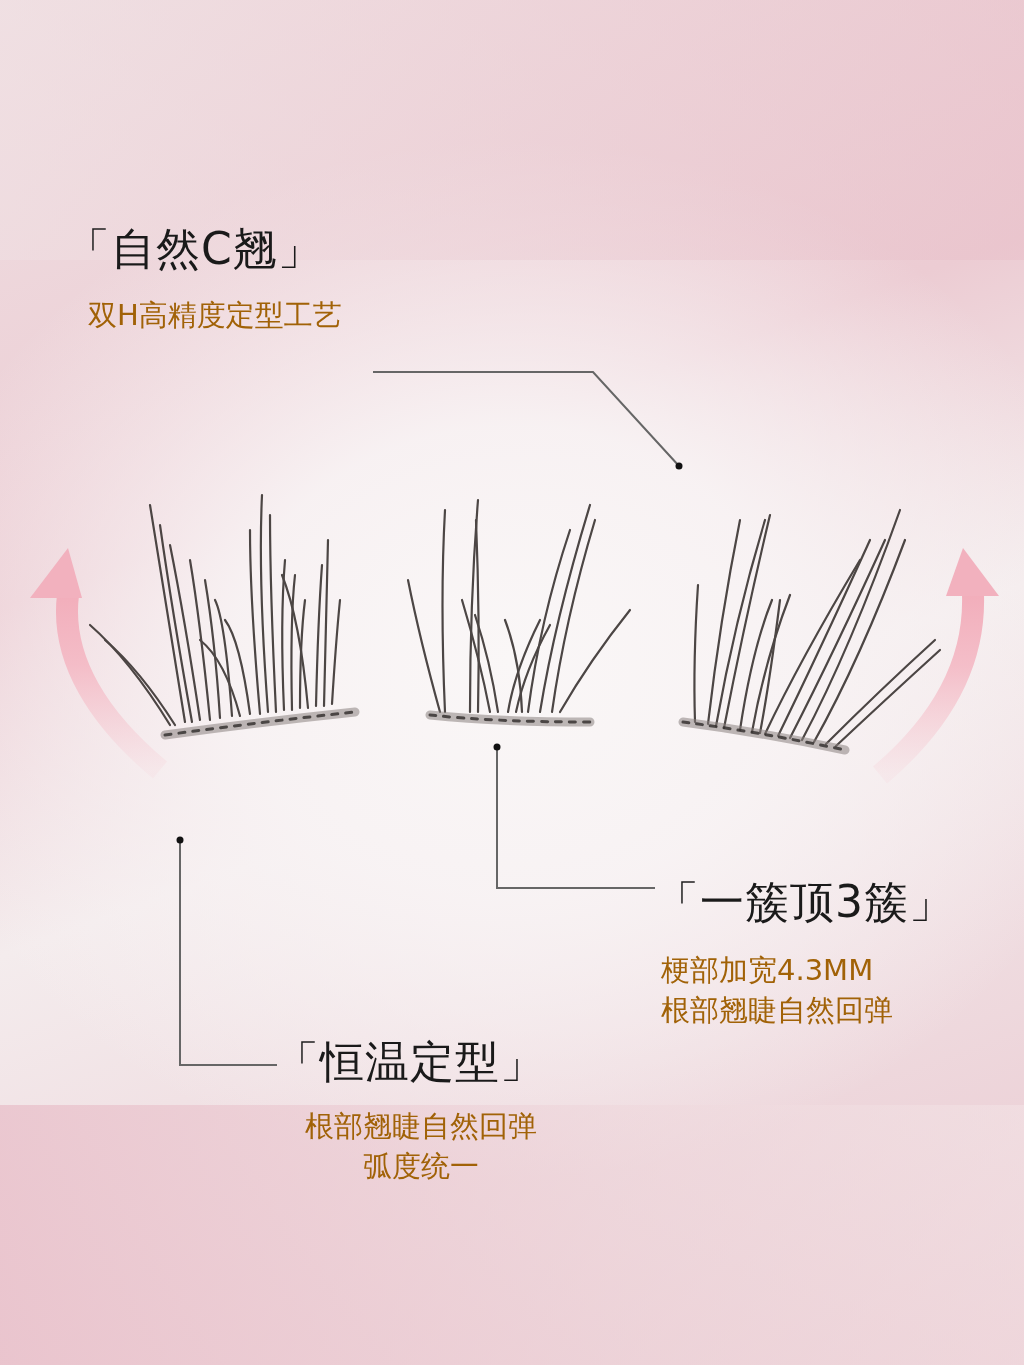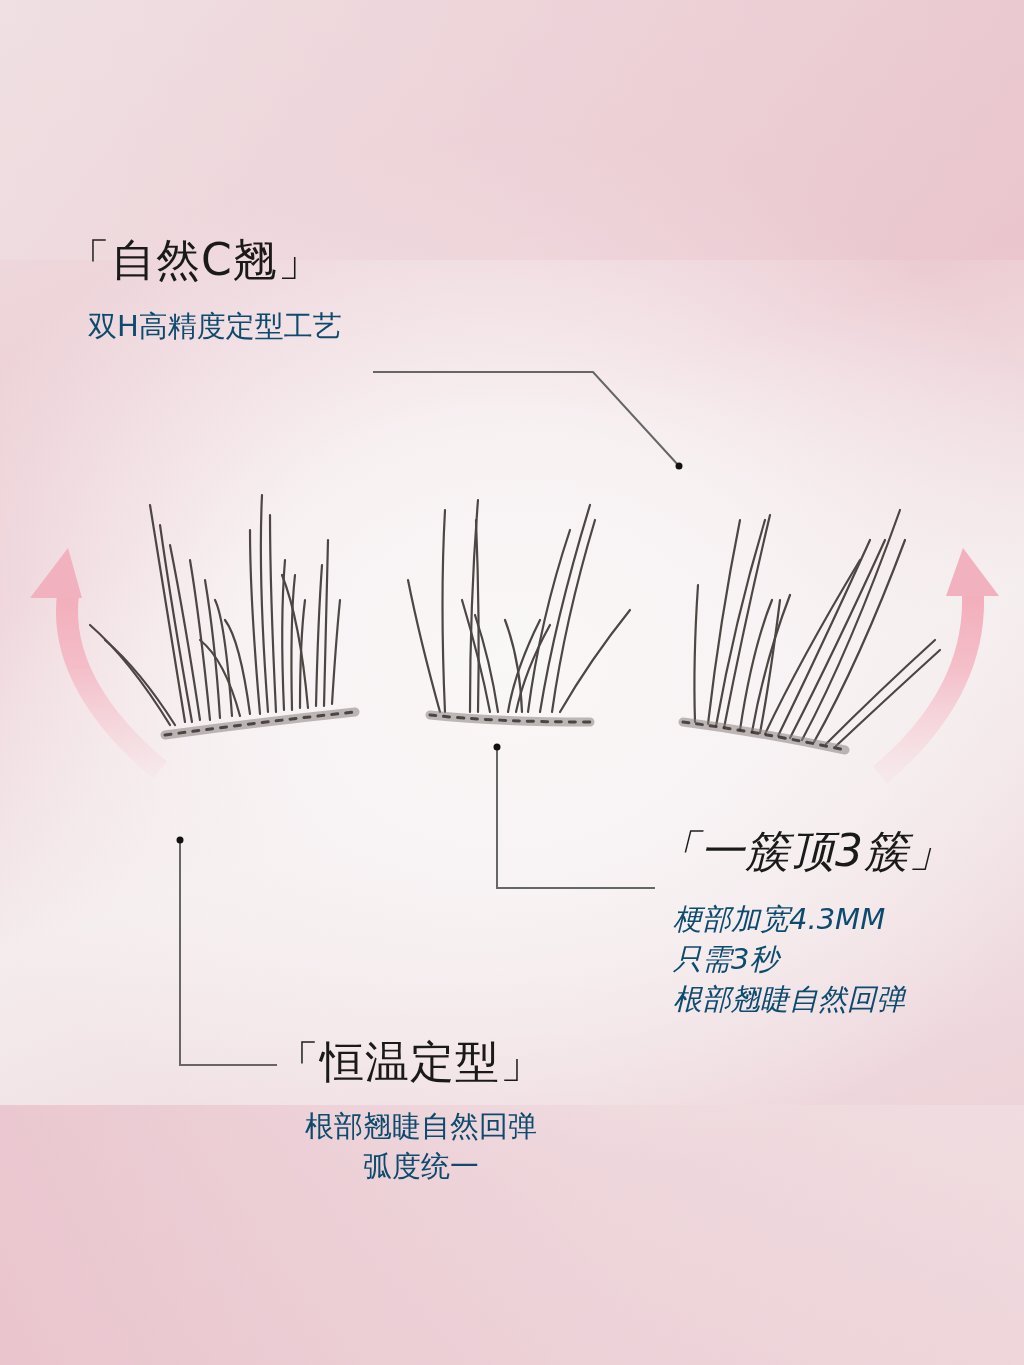--- a/index.html
+++ b/index.html
@@ -20,21 +20,21 @@
       position: absolute; left: 0; bottom: 0; width: 1024px; height: 260px;
       background: linear-gradient(80deg, rgba(233,193,203,0.85) 0%, rgba(238,214,219,0.6) 60%, rgba(244,230,232,0.5) 100%);
       pointer-events: none;
     }
     .block { position: absolute; }
     .title {
       font-size: 44px; line-height: 1; letter-spacing: 1px; font-weight: 400;
       white-space: nowrap;
     }
     .desc {
-      font-size: 29px; line-height: 40px; white-space: nowrap; color: #0c4a6e;
+      font-size: 29px; line-height: 40px; white-space: nowrap; color: #a16207;
     }
     svg.overlay { position: absolute; left: 0; top: 0; }
   </style>
 </head>
 <body>
 
 <div class="bg-glow-top"></div>
 <div class="bg-glow-bottom"></div>
 
 <svg class="overlay" width="1024" height="1365" viewBox="0 0 1024 1365">
@@ -136,32 +136,31 @@
   <g>
     <polyline points="497,747 497,888 655,888" fill="none" stroke="#666" stroke-width="2"></polyline>
     <circle cx="497" cy="747" r="3.5" fill="#111"></circle>
   </g>
   <g>
     <polyline points="180,840 180,1065 277,1065" fill="none" stroke="#666" stroke-width="2"></polyline>
     <circle cx="180" cy="840" r="3.5" fill="#111"></circle>
   </g>
 </svg>
 
-<div class="block" style="left:66px; top:238px;">
+<div class="block" style="left:66px; top:227px;">
   <div class="title">「自然C翘」</div>
   <div style="margin-left:22px; margin-top:24px;">
     <div class="desc">双H高精度定型工艺</div>
   </div>
 </div>
 
-<div class="block" style="left:655px; top:829px;font-style:italic;">
+<div class="block" style="left:655px; top:880px;">
   <div class="title">「一簇顶3簇」</div>
-  <div style="margin-left:18px; margin-top:26px;">
+  <div style="margin-left:6px; margin-top:26px;">
     <div class="desc">梗部加宽4.3MM</div>
-    <div class="desc">只需3秒</div>
     <div class="desc">根部翘睫自然回弹</div>
   </div>
 </div>
 
 <div class="block" style="left:275px; top:1040px;text-align:center;">
   <div class="title">「恒温定型」</div>
   <div style="margin-left:22px; margin-top:22px;">
     <div class="desc">根部翘睫自然回弹</div>
     <div class="desc">弧度统一</div>
   </div>

